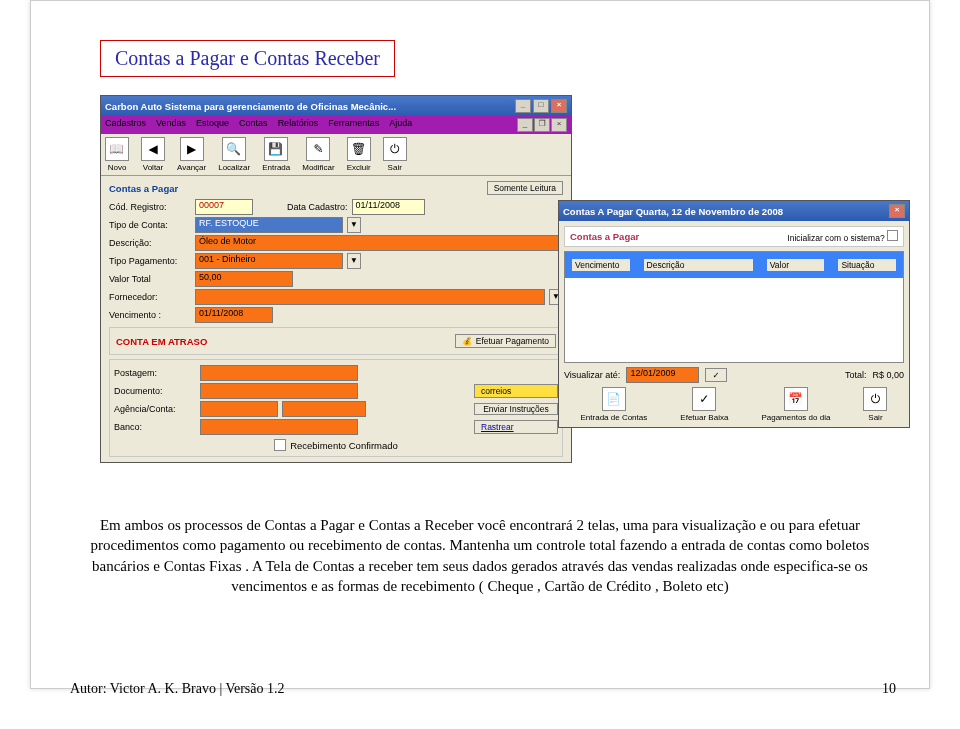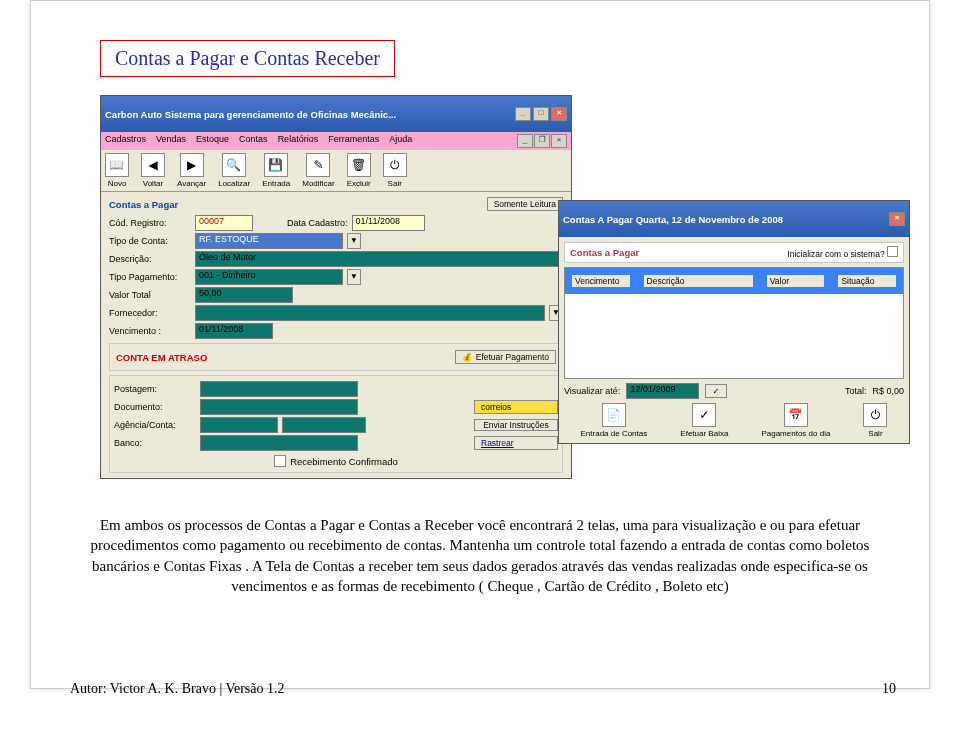--- a/index.html
+++ b/index.html
@@ -43,42 +43,42 @@
     position: absolute;
     left: 0; top: 0;
     width: 470px;
     background: #ece9d8;
     border: 1px solid #555;
     font-size: 9.5px;
   }
   .titlebar {
     background: linear-gradient(#4a78c9,#2b5bb0);
     color: #fff;
-    padding: 10px 4px;
+    padding: 2px 4px;
     display: flex;
     align-items: center;
     height: 16px;
     font-weight: bold;
   }
   .titlebar .sys {
     margin-left: auto;
     display: flex;
     gap: 2px;
   }
   .sysbtn {
     width: 14px; height: 12px;
     background: #d8d5c8;
     border: 1px solid #888;
     font-size: 8px;
     line-height: 10px;
     text-align: center;
     color: #333;
   }
   .menubar {
-    background: #f9a8d4;
+    background: #a21caf;
     padding: 2px 4px;
     font-size: 9px;
     display: flex;
     gap: 10px;
   }
   .mdi-controls {
     margin-left: auto;
     display: flex;
     gap: 1px;
   }
@@ -119,21 +119,21 @@
   .fh .lefttxt { color: #1040a0; font-weight: bold; }
   .btn-sm {
     background: #ece9d8;
     border: 1px solid #888;
     padding: 1px 6px;
     font-size: 8.5px;
   }
   .row { display:flex; align-items:center; margin: 2px 0; gap:4px; }
   .lbl { width: 82px; font-size: 9px; }
   .inp {
-    background: #0f766e;
+    background: #f97316;
     border: 1px solid #7a7a7a;
     height: 14px;
     padding: 0 3px;
     font-size: 9px;
   }
   .inp-yellow { background: #ffffcc; }
   .alert-panel {
     border: 1px solid #c8c8c8;
     margin: 4px 0;
     padding: 6px;

